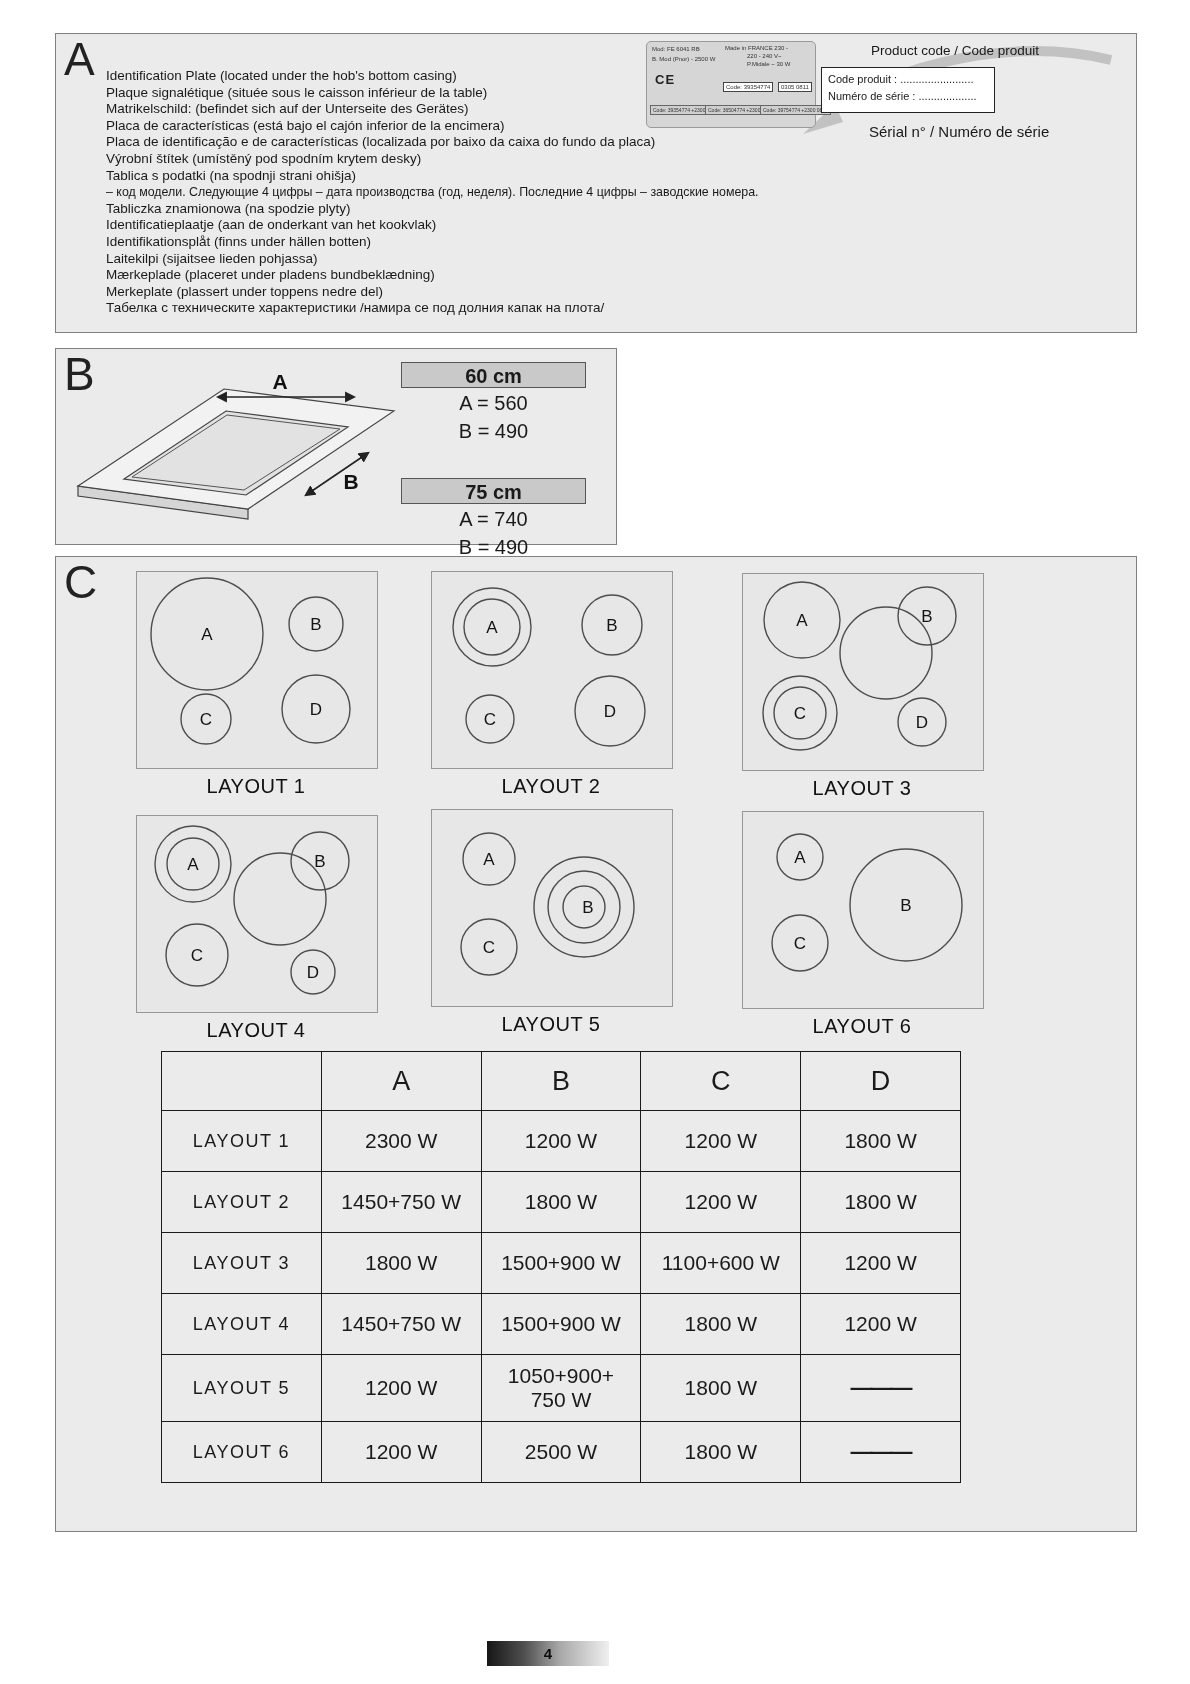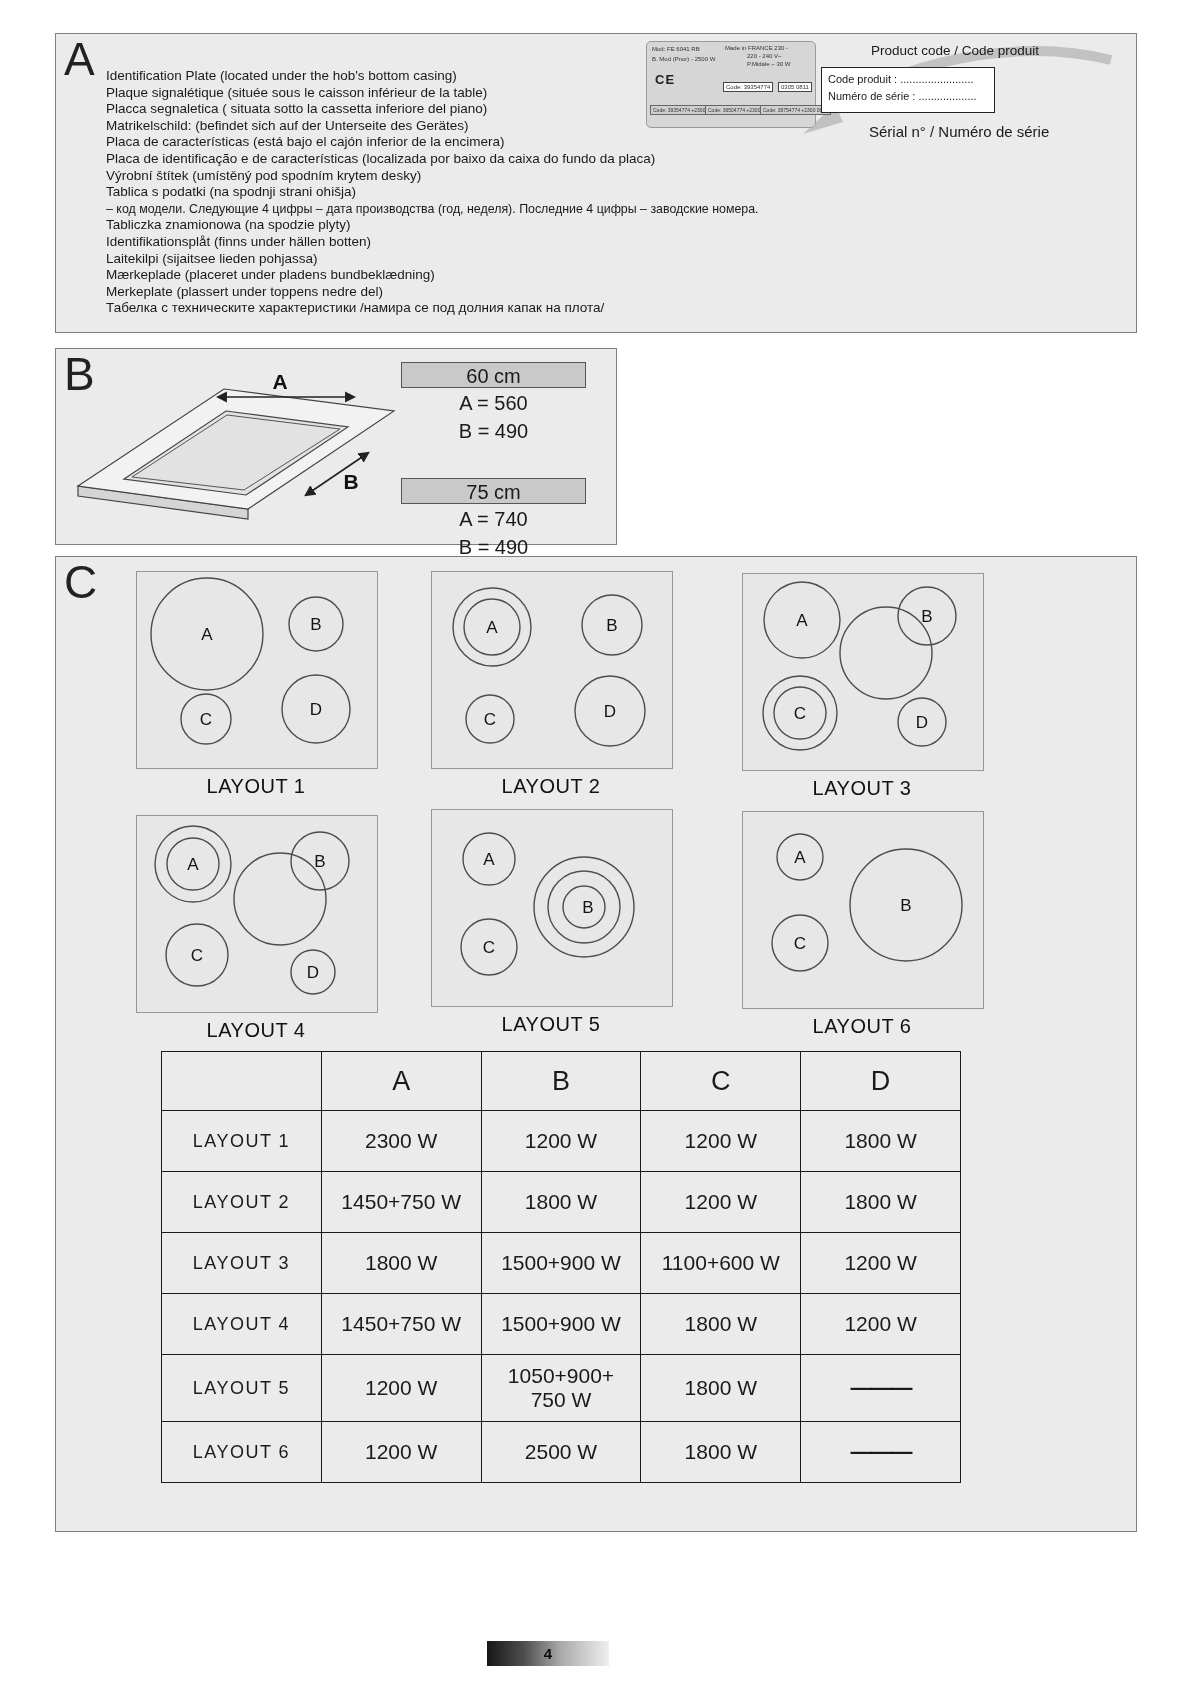--- a/index.html
+++ b/index.html
@@ -24,21 +24,21 @@
   .product-code-label{position:absolute;left:815px;top:9px;font-size:13.5px;}
   .code-box{position:absolute;left:765px;top:33px;width:172px;height:44px;background:#fff;border:1.2px solid #222;}
   .code-box .cb-line{font-size:11px;line-height:15px;padding-left:6px;padding-top:4px;white-space:nowrap;}
   .code-box .cb-line + .cb-line{padding-top:2px;}
   .serial-label{position:absolute;left:813px;top:89px;font-size:15px;}
   
   .section-b{left:55px;top:348px;width:560px;height:195px;}
   .hob-svg{position:absolute;left:10px;top:12px;}
   .size-col{position:absolute;left:345px;top:13px;width:185px;text-align:center;}
   .size-header{width:185px;height:26px;line-height:26px;background:#c9c9c9;border:1px solid #555;
-               font-weight:normal;font-size:20px;text-align:center;box-sizing:border-box;}
+               font-weight:bold;font-size:20px;text-align:center;box-sizing:border-box;}
   .size-val{font-size:20px;line-height:26px;margin-top:2px;}
   .size-gap{height:34px;}
   
   .section-c{left:55px;top:556px;width:1080px;height:974px;}
   .layout-box{position:absolute;width:240px;height:196px;background:#e7e7e7;border:1px solid #979797;}
   .layout-label{position:absolute;width:240px;text-align:center;font-size:20px;letter-spacing:0.5px;color:#111;}
   .zone{stroke:#4d4d4d;stroke-width:1.4;fill:none;}
   .zlabel{font-size:17px;fill:#141414;text-anchor:middle;}
   .power-table{position:absolute;left:105px;top:494px;border-collapse:collapse;table-layout:fixed;width:800px;}
   .power-table th,.power-table td{border:1.6px solid #1a1a1a;text-align:center;vertical-align:middle;
@@ -59,28 +59,28 @@
 <body>
 
 <div>
 
   <section class="box section-a">
     <div class="section-letter">A</div>
 
     <div class="lang-lines">
       <div class="line">Identification Plate (located under the hob's bottom casing)</div>
       <div class="line">Plaque signalétique (située sous le caisson inférieur de la table)</div>
-      <div class="line">Placca segnaletica ( situata sotto la cassetta inferiore del piano)</div>
       <div class="line">Matrikelschild: (befindet sich auf der Unterseite des Gerätes)</div>
       <div class="line">Placa de características (está bajo el cajón inferior de la encimera)</div>
       <div class="line">Placa de identificação e de características (localizada por baixo da caixa do fundo da placa)</div>
       <div class="line">Výrobní štítek (umístěný pod spodním krytem desky)</div>
       <div class="line">Tablica s podatki (na spodnji strani ohišja)</div>
       <div class="line small">– код модели. Следующие 4 цифры – дата производства (год, неделя). Последние 4 цифры – заводские номера.</div>
       <div class="line">Tabliczka znamionowa (na spodzie plyty)</div>
+      <div class="line">Identificatieplaatje (aan de onderkant van het kookvlak)</div>
       <div class="line">Identifikationsplåt (finns under hällen botten)</div>
       <div class="line">Laitekilpi (sijaitsee lieden pohjassa)</div>
       <div class="line">Mærkeplade (placeret under pladens bundbeklædning)</div>
       <div class="line">Merkeplate (plassert under toppens nedre del)</div>
       <div class="line">Табелка с техническите характеристики /намира се под долния капак на плота/</div>
     </div>
 
     <svg class="swoosh" viewBox="0 0 330 100">
       <path d="M 320,18 C 230,-4 110,16 34,74" fill="none" stroke="#c2c2c2" stroke-width="10"></path>
       <polygon points="12,92 44,62 52,80" fill="#c2c2c2"></polygon>

